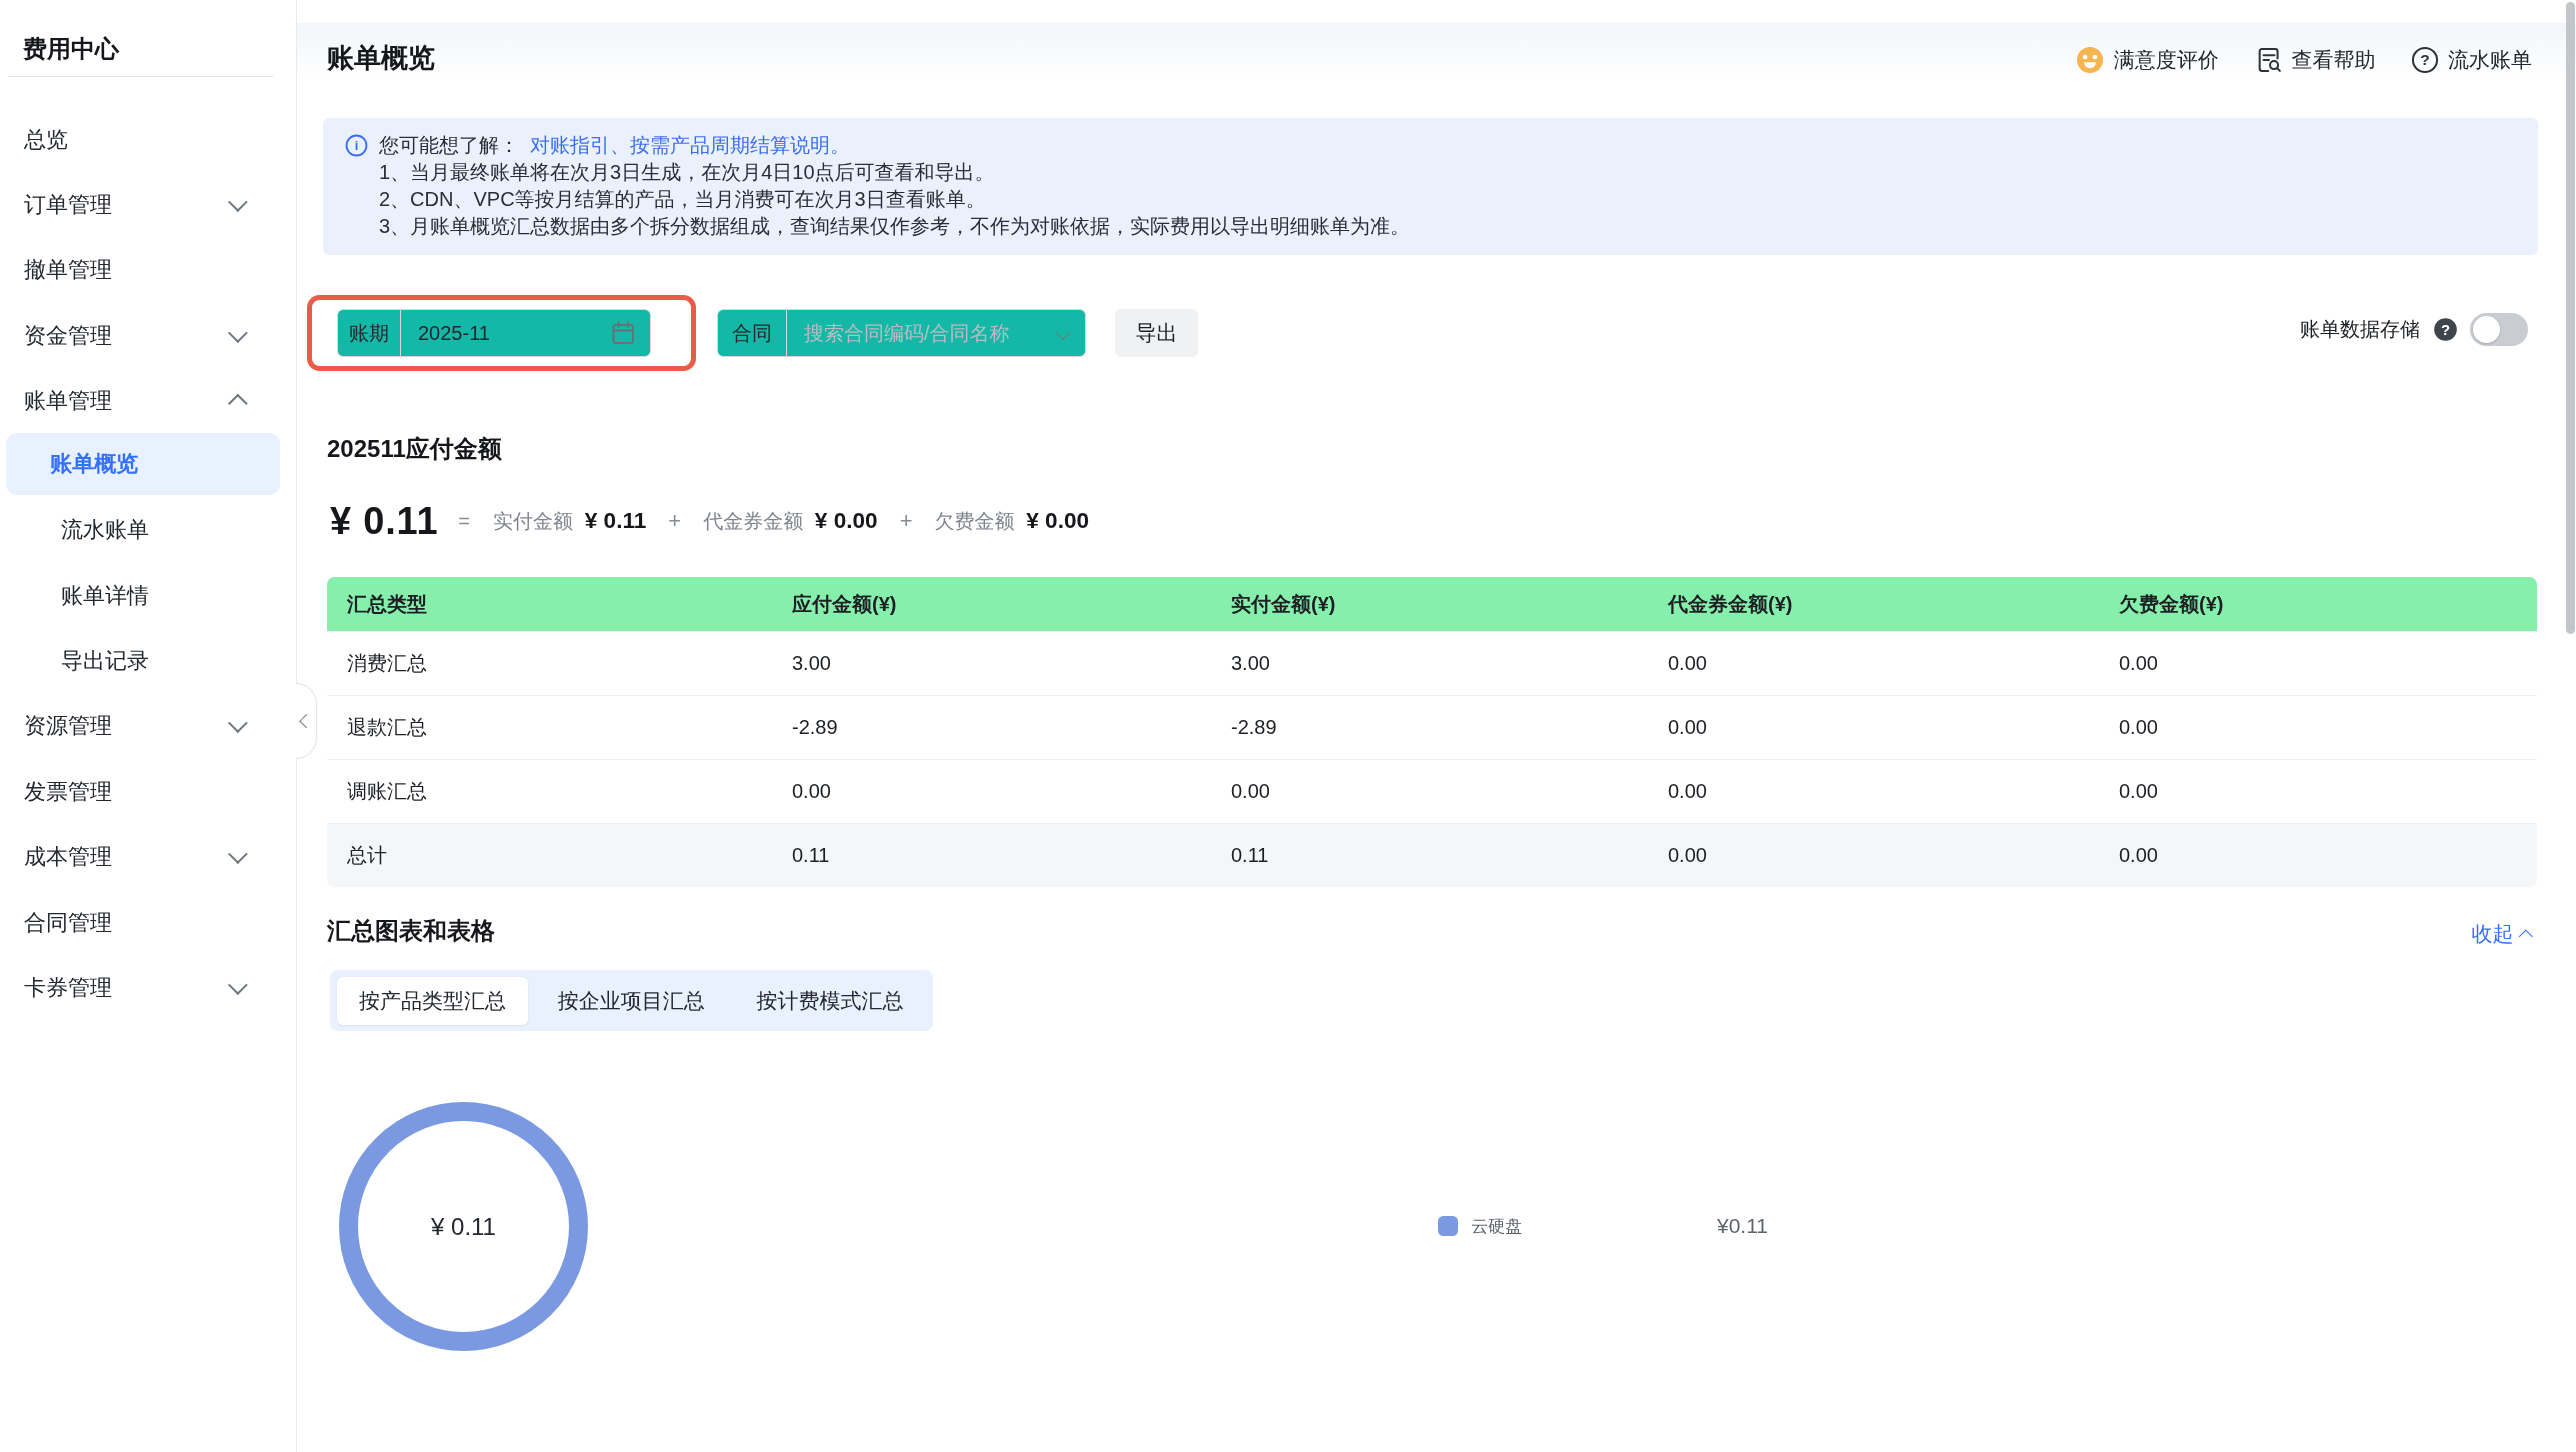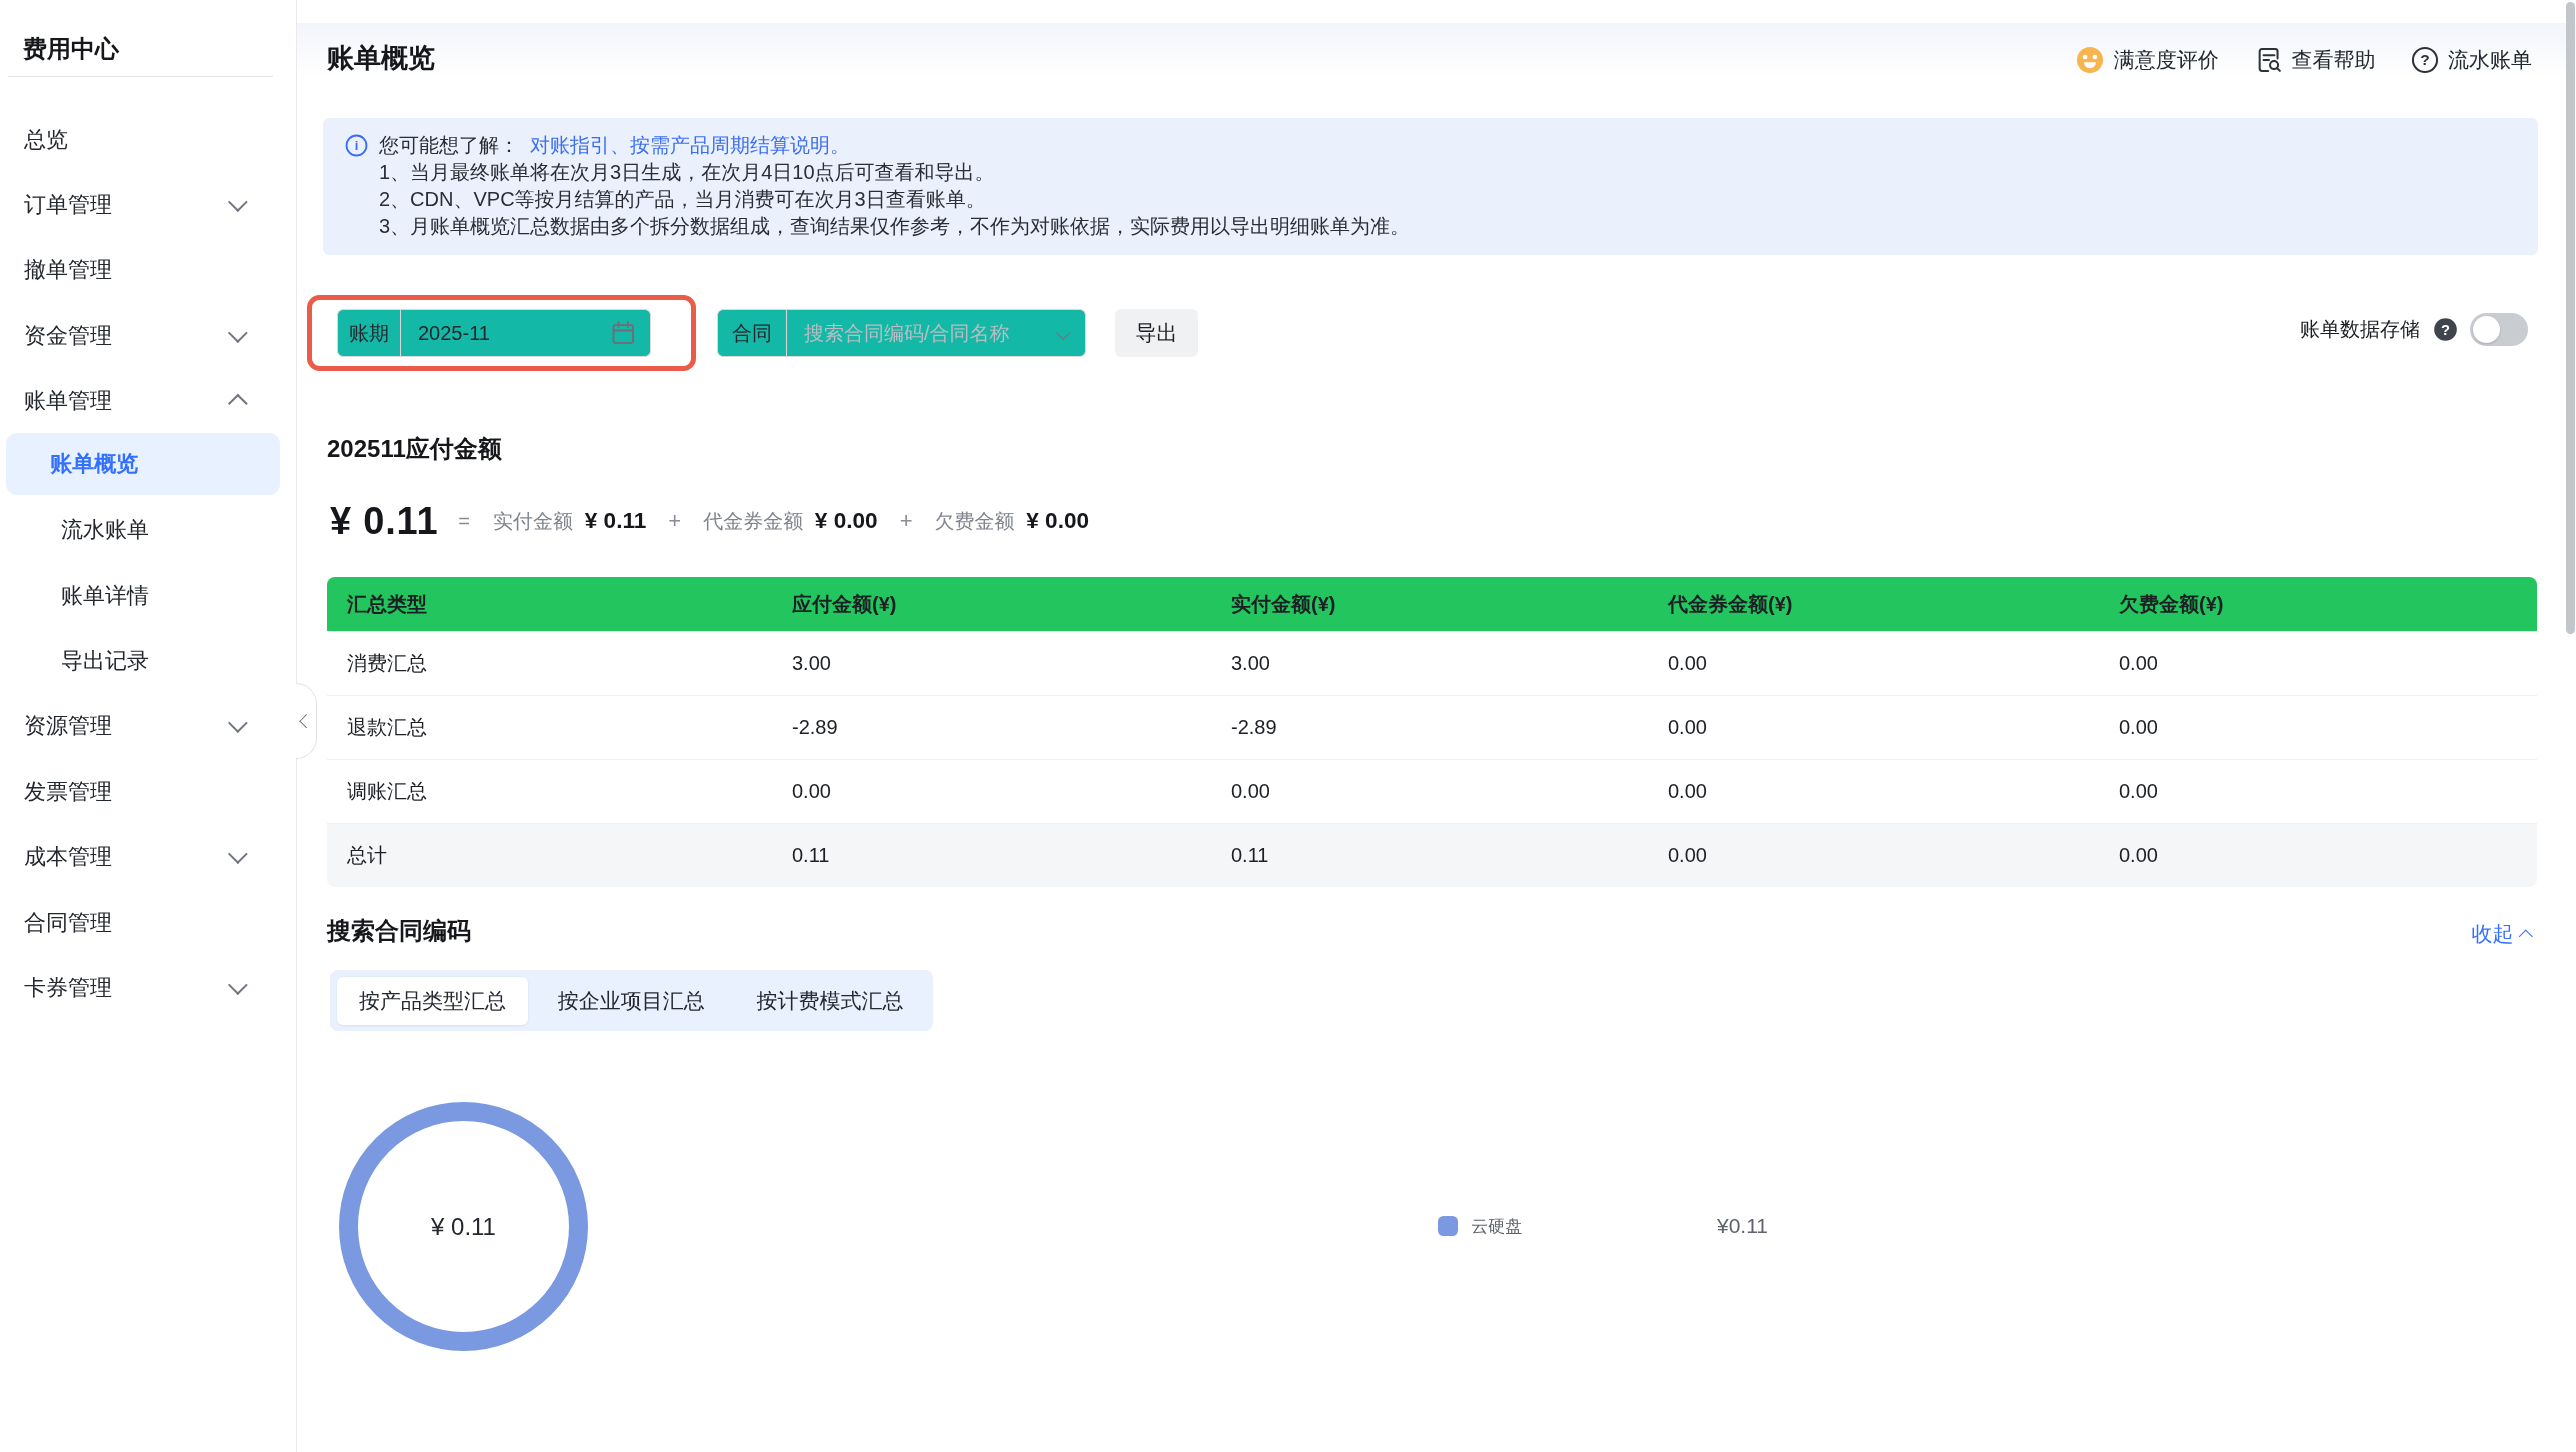--- a/index.html
+++ b/index.html
@@ -54,21 +54,21 @@
   .sum-heading{position:absolute;left:327px;top:433px;font-size:24px;font-weight:bold;color:#15171a;}
   .amount-row{position:absolute;left:330px;top:493px;height:56px;display:flex;align-items:center;}
   .amt-big{font-size:38px;font-weight:bold;color:#15171a;letter-spacing:0.8px;}
   .amt-eq{color:#888d94;margin:0 23px 0 20px;font-size:20px;}
   .amt-label{color:#80858d;font-size:20px;margin-right:11.7px;}
   .amt-val{font-size:22.6px;font-weight:bold;color:#15171a;}
   .amt-plus{color:#888d94;margin:0 22px;font-size:22px;}
   
   .sum-table{position:absolute;left:327px;top:577px;width:2210px;border-radius:7.8px;overflow:hidden;}
   .t-row{display:flex;align-items:center;height:63px;background:#fff;border-top:1.6px solid #eef0f2;}
-  .t-head{height:54px;background:#22c55e;font-weight:bold;border-top:none;}
+  .t-head{height:54px;background:#86efac;font-weight:bold;border-top:none;}
   .t-row.total{background:#f5f6f8;}
   .t-cell{box-sizing:border-box;display:flex;align-items:center;height:100%;}
   .c0{width:465px;padding-left:20px;}
   .c1{width:439px;} .c2{width:437px;} .c3{width:451px;} .c4{width:418px;}
   
   .charts-heading{position:absolute;left:327px;top:915px;font-size:24px;font-weight:bold;color:#15171a;}
   .collapse-link{position:absolute;right:45px;top:920px;display:flex;align-items:center;gap:7.8px;color:#3370ff;font-size:21px;cursor:pointer;}
   .collapse-link .chev{width:8.6px;height:8.6px;border-color:#3370ff;border-width:1.9px;transform:rotate(225deg);margin:4.7px 0 0 0;}
   .tabs{position:absolute;left:330px;top:970px;height:61px;background:#e9f1fe;border-radius:7.8px;display:flex;align-items:center;
         padding:0 7px;box-sizing:border-box;gap:7.8px;}
@@ -284,21 +284,21 @@
     </div>
     <div class="t-row total">
       <div class="t-cell c0">总计</div>
       <div class="t-cell c1">0.11</div>
       <div class="t-cell c2">0.11</div>
       <div class="t-cell c3">0.00</div>
       <div class="t-cell c4">0.00</div>
     </div>
   </div>
 
-  <div class="charts-heading">搜索合同编码</div>
+  <div class="charts-heading">汇总图表和表格</div>
   <div class="collapse-link">
     <span>收起</span>
     <span class="chev"></span>
   </div>
 
   <div class="tabs">
     <div class="tab active">按产品类型汇总</div>
     <div class="tab">按企业项目汇总</div>
     <div class="tab">按计费模式汇总</div>
   </div>

